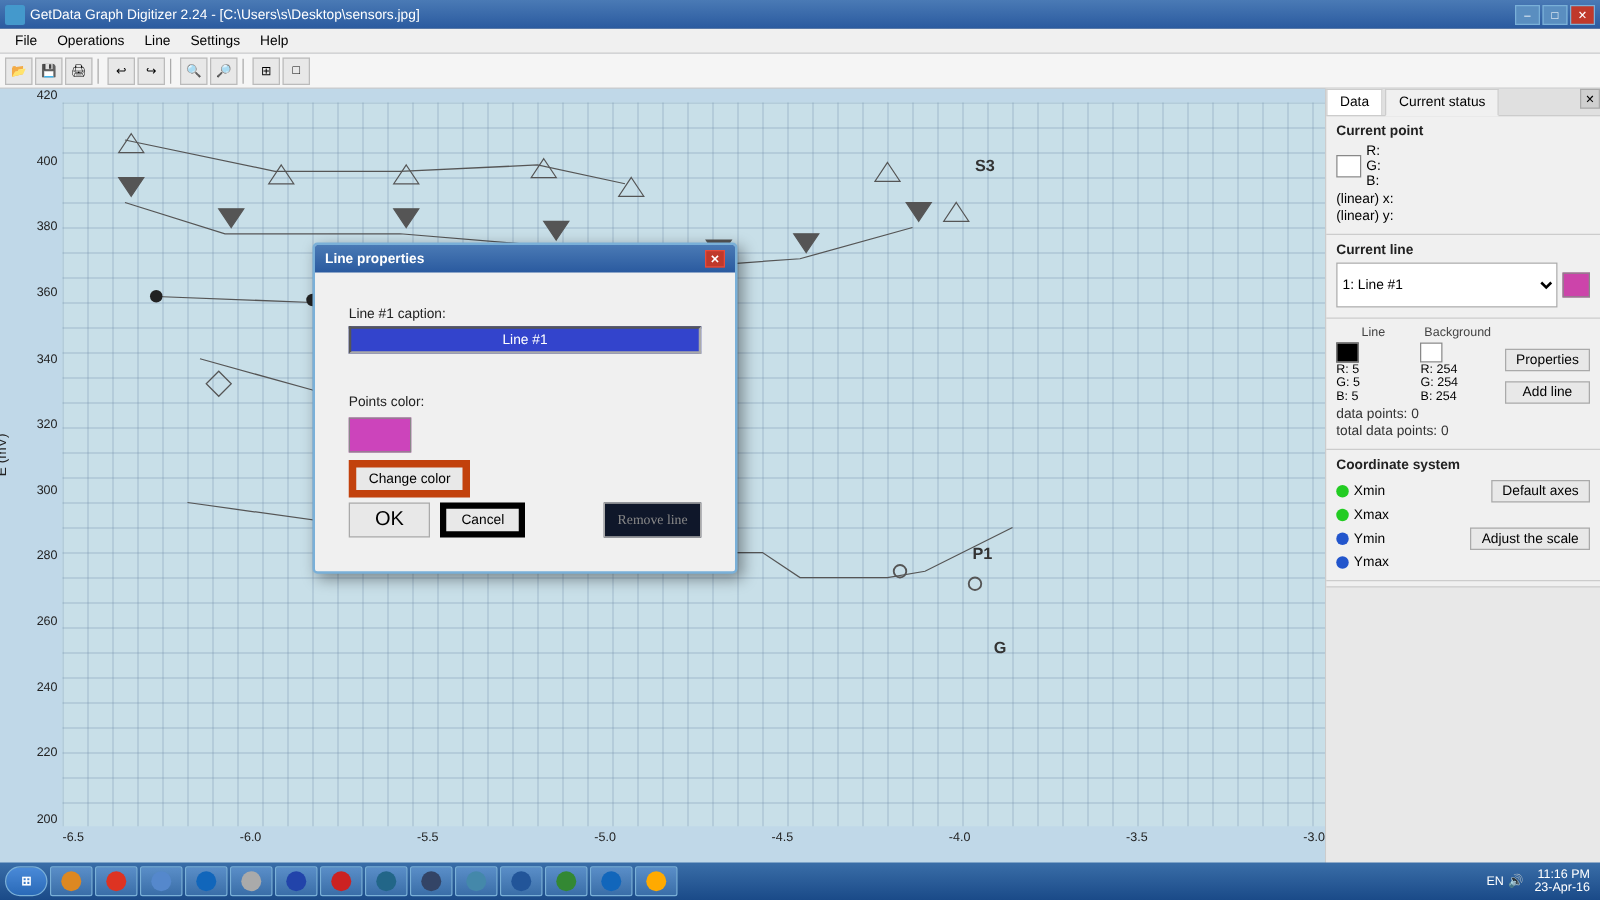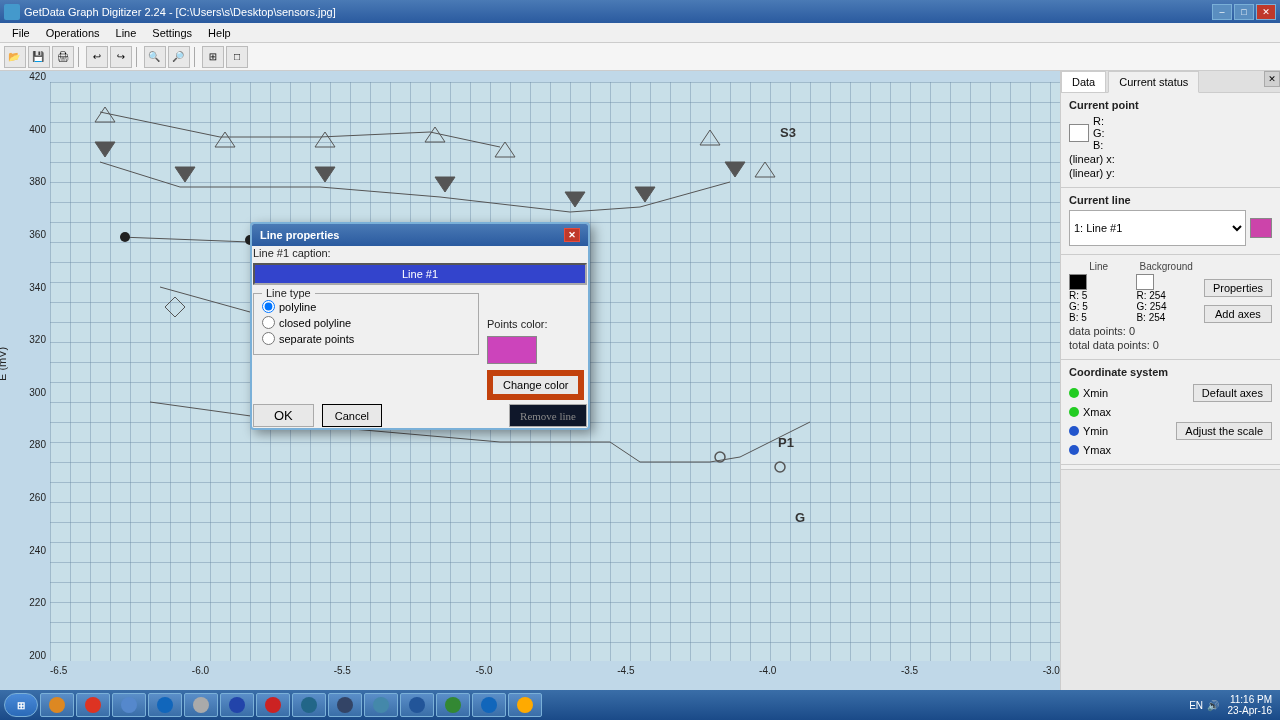--- a/index.html
+++ b/index.html
@@ -315,21 +315,21 @@
       background: #c0392b;
       border: 1px solid #e74c3c;
       color: white;
       font-size: 9px;
       cursor: pointer;
       display: flex;
       align-items: center;
       justify-content: center;
     }
     .dialog-body {
-      padding: 1px;
+      padding: 27px;
     }
     .dialog-field-label {
       font-size: 11px;
       margin-bottom: 4px;
       color: #222;
     }
     .dialog-input {
       width: 100%;
       height: 22px;
       border: 2px inset #aaa;
@@ -386,26 +386,26 @@
     .dialog-footer {
       display: flex;
       gap: 8px;
       justify-content: flex-start;
       padding-top: 4px;
     }
     .dialog-ok-btn {
       background: #e8e8e8;
       border: 1px solid #aaa;
       padding: 3px 20px;
-      font-size: 13px;
+      font-size: 16px;
       cursor: pointer;
     }
     .dialog-cancel-btn {
       background: #e8e8e8;
-      border: 1px solid #000000;
+      border: 5px solid #000000;
       padding: 3px 12px;
       font-size: 11px;
       cursor: pointer;
     }
     .dialog-remove-btn {
       background: #0f172a;
       border: 1px solid #aaa;
       padding: 3px 10px;
       font-size: 11px;
       cursor: pointer;
@@ -568,37 +568,20 @@
           <span>Line properties</span>
           <div class="dialog-close-btn">✕</div>
         </div>
 
         <div class="dialog-body">
           <div class="dialog-field-label">Line #1 caption:</div>
           <input class="dialog-input" type="text" value="Line #1" style="width: 100%; height: 22px; border: 2px inset rgb(170, 170, 170); background: rgb(51, 68, 204); color: white; font-size: 11px; padding: 0px 4px; margin-bottom: 8px; display: block;">
 
           <div class="inline-two-col">
 
-            <div class="left">
-              <div class="dialog-group">
-                <span class="dialog-group-legend">Line type</span>
-                <div class="radio-row">
-                  <input type="radio" name="linetype" checked="" style="">
-                  <label>polyline</label>
-                </div>
-                <div class="radio-row">
-                  <input type="radio" name="linetype" style="">
-                  <label>closed polyline</label>
-                </div>
-                <div class="radio-row">
-                  <input type="radio" name="linetype" style="">
-                  <label>separate points</label>
-                </div>
-              </div>
-            </div>
 
             <div class="right">
               <div class="points-color-label">Points color:</div>
               <div class="points-color-swatch"></div>
               <button class="change-color-btn">Change color</button>
             </div>
           </div>
 
           <div class="dialog-footer">
             <button class="dialog-ok-btn">OK</button>
@@ -669,21 +652,21 @@
             </div>
           <div class="rgb-row">
               <span>G: 254</span>
             </div>
           <div class="rgb-row">
               <span>B: 254</span>
             </div>
         </div>
         <div style="display:flex; flex-direction:column; gap:4px; padding-top:16px;">
           <button class="panel-btn">Properties</button>
-          <button class="panel-btn">Add axes</button>
+          <button class="panel-btn">Add line</button>
         </div>
       </div>
       <div class="data-count-row">
         <span>data points:</span>
         <span>0</span>
       </div>
       <div class="data-count-row">
         <span>total data points:</span>
         <span>0</span>
       </div>

